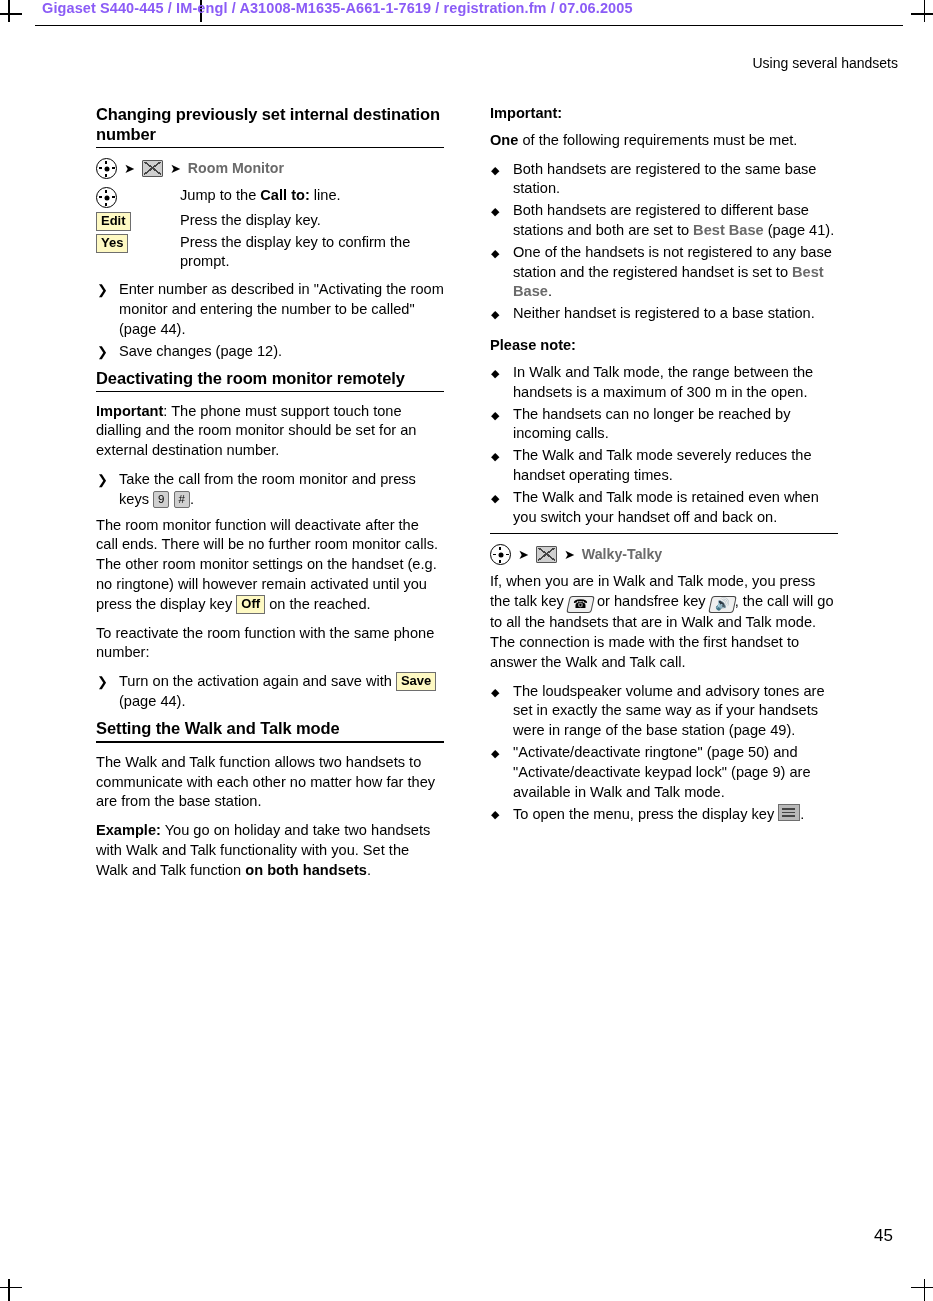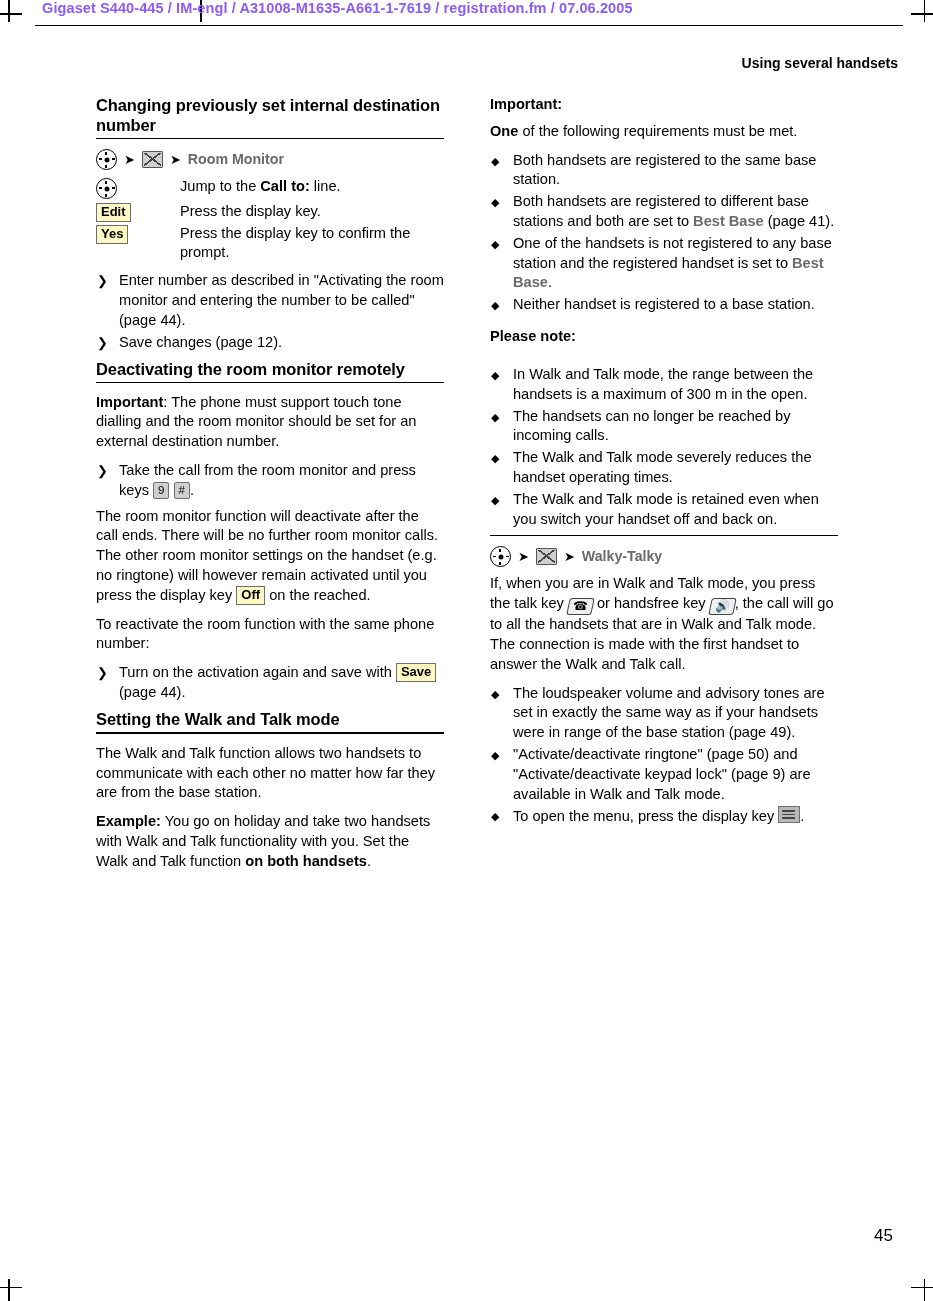--- a/index.html
+++ b/index.html
@@ -45,30 +45,30 @@
     font-weight: bold;
     color: #8b5cf6;
     white-space: nowrap;
     letter-spacing: 0.1px;
   }
   .running-head {
     position: absolute;
     right: 35px;
     top: 55px;
     font-size: 14px;
-    font-weight: bold;
+    font-weight: normal;
     color: #000;
     text-align: left;
     white-space: nowrap;
   }
 
   
   .col {
     position: absolute;
-    top: 95px;
+    top: 104px;
     width: 348px;
     font-size: 14.6px;
     line-height: 19.8px;
   }
   .col-left { left: 96px; }
   .col-right { left: 490px; }
 
   h2.sec {
     font-size: 16.5px;
     font-weight: bold;
@@ -371,21 +371,21 @@
     </div>
     <div class="bl">
       <div class="mark">◆</div>
       <div class="txt"><span>One of the handsets is not registered to any base station and the registered handset is set to </span><span class="small-caps-grey">Best Base</span><span>.</span></div>
     </div>
     <div class="bl spaced">
       <div class="mark">◆</div>
       <div class="txt">Neither handset is registered to a base station.</div>
     </div>
 
-    <p class="b" style="margin-top:12px;margin-bottom:18px;">Please note:</p>
+    <p class="b" style="margin-top:12px;margin-bottom:7px;">Please note:</p>
 
     <div class="bl">
       <div class="mark">◆</div>
       <div class="txt">In Walk and Talk mode, the range between the handsets is a maximum of 300 m in the open.</div>
     </div>
     <div class="bl">
       <div class="mark">◆</div>
       <div class="txt">The handsets can no longer be reached by incoming calls.</div>
     </div>
     <div class="bl">

